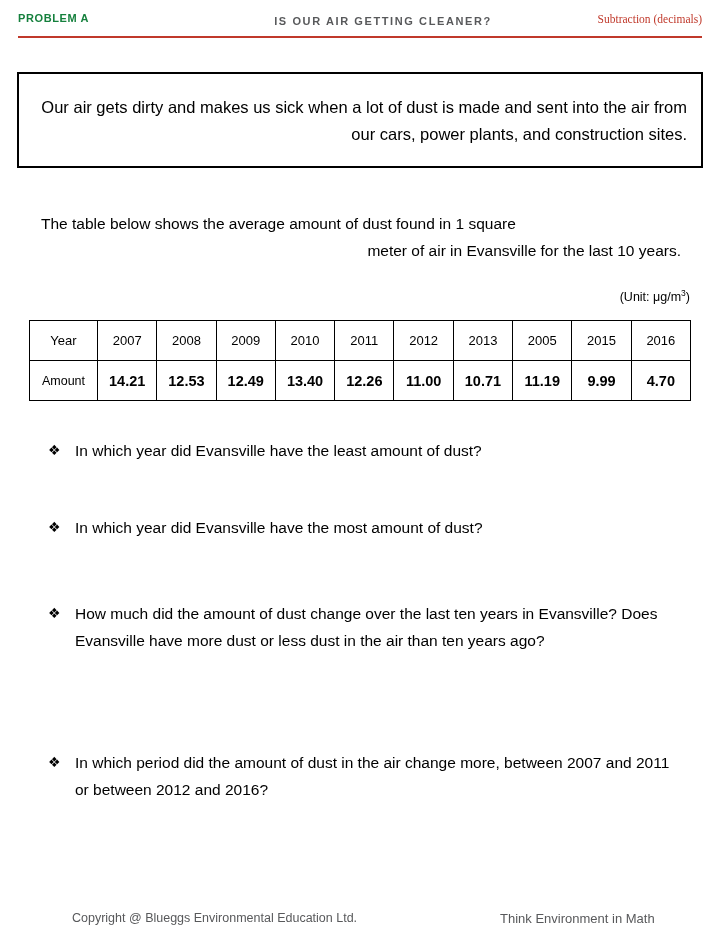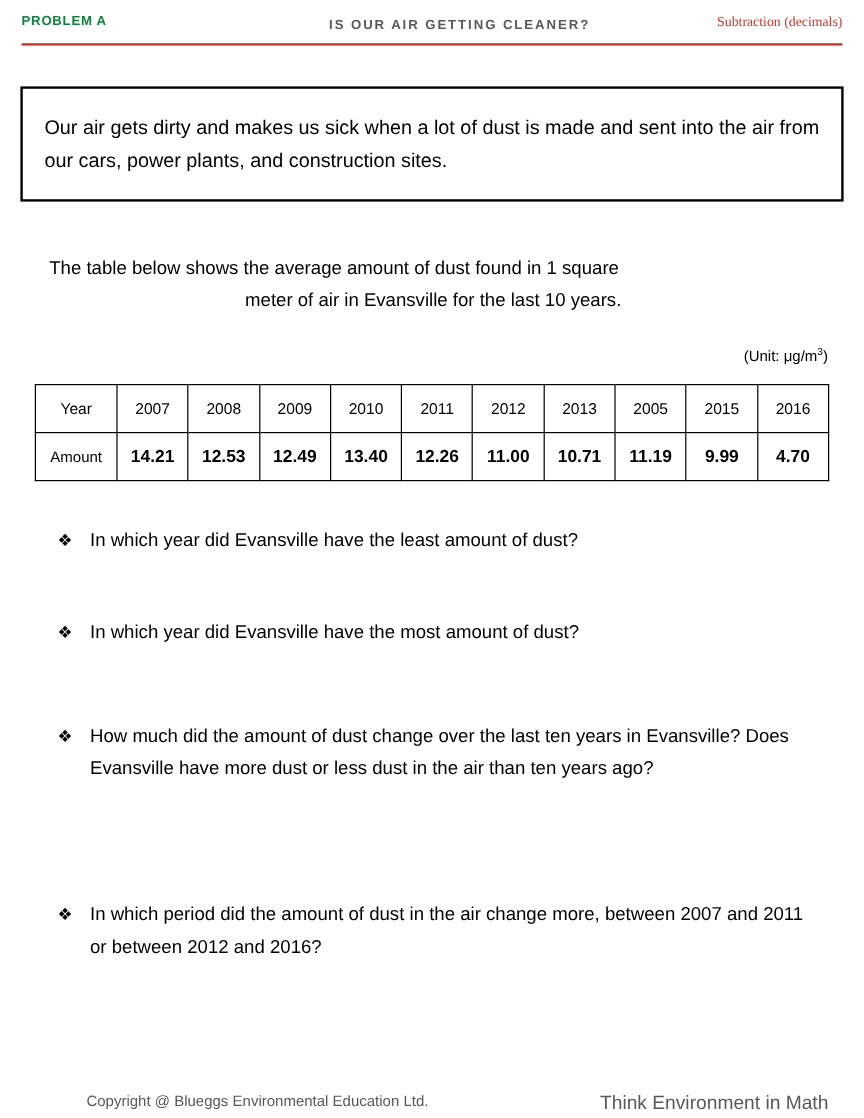--- a/index.html
+++ b/index.html
@@ -74,36 +74,37 @@
     box-sizing: border-box;
   }
   .intro-text {
     position: absolute;
     left: 18px;
     top: 20px;
     width: 650px;
     font-size: 16.5px;
     line-height: 27px;
     color: #000000;
+    text-align: right;
   }
 
   
   .lead {
     position: absolute;
     left: 41px;
     top: 210px;
     width: 640px;
     font-size: 15.5px;
     line-height: 27px;
     text-align: justify;
     color: #000000;
   }
   .lead .line2 {
     display: block;
-    text-align: center;
+    text-align: right;
   }
 
   
   .unit-note {
     position: absolute;
     right: 30px;
     top: 288px;
     font-size: 12.5px;
     color: #000000;
   }
@@ -178,21 +179,21 @@
     position: absolute;
     left: 72px;
     top: 911px;
     font-size: 12.5px;
     color: #58595b;
   }
   .footer-right {
     position: absolute;
     left: 500px;
     top: 911px;
-    font-size: 16px;
+    font-size: 13px;
     color: #58595b;
   }
 </style>
 </head>
 <body>
 
 <div class="header">
   <div class="header-problem">PROBLEM A</div>
   <div class="header-center">IS OUR AIR GETTING CLEANER?</div>
   <div class="header-right">Subtraction (decimals)</div>

